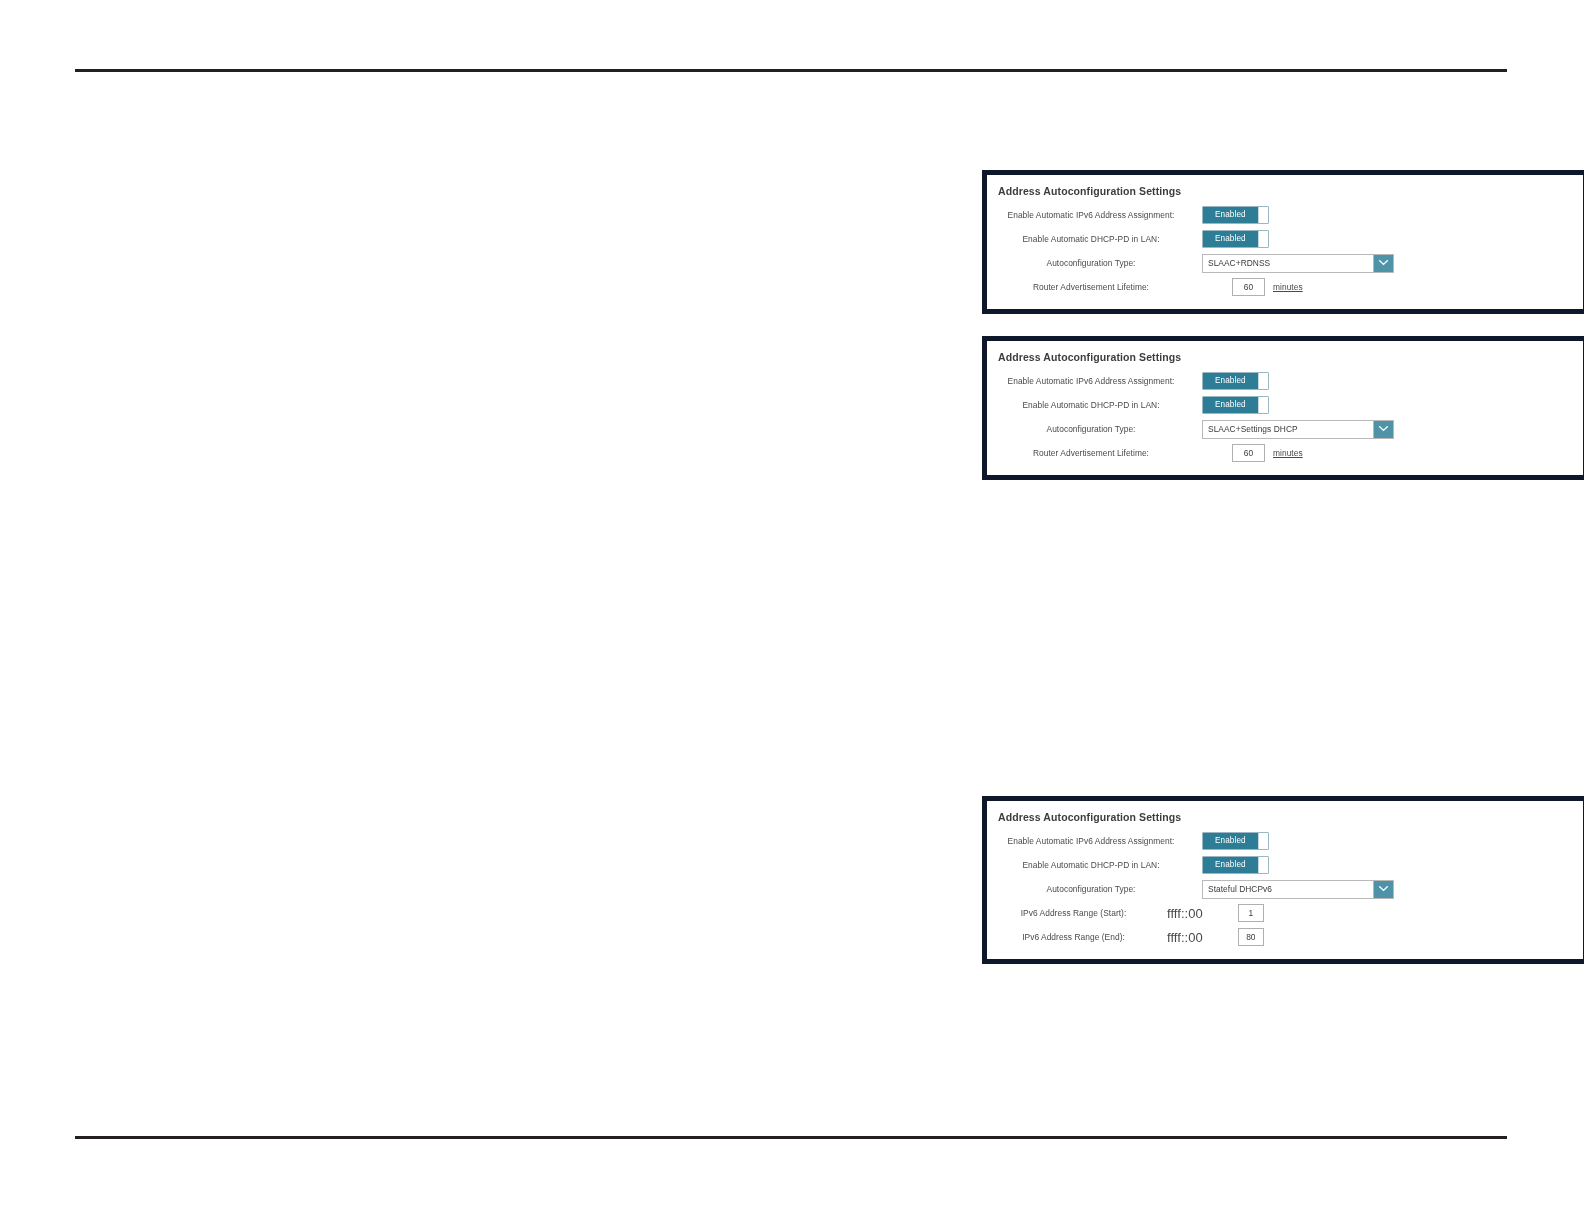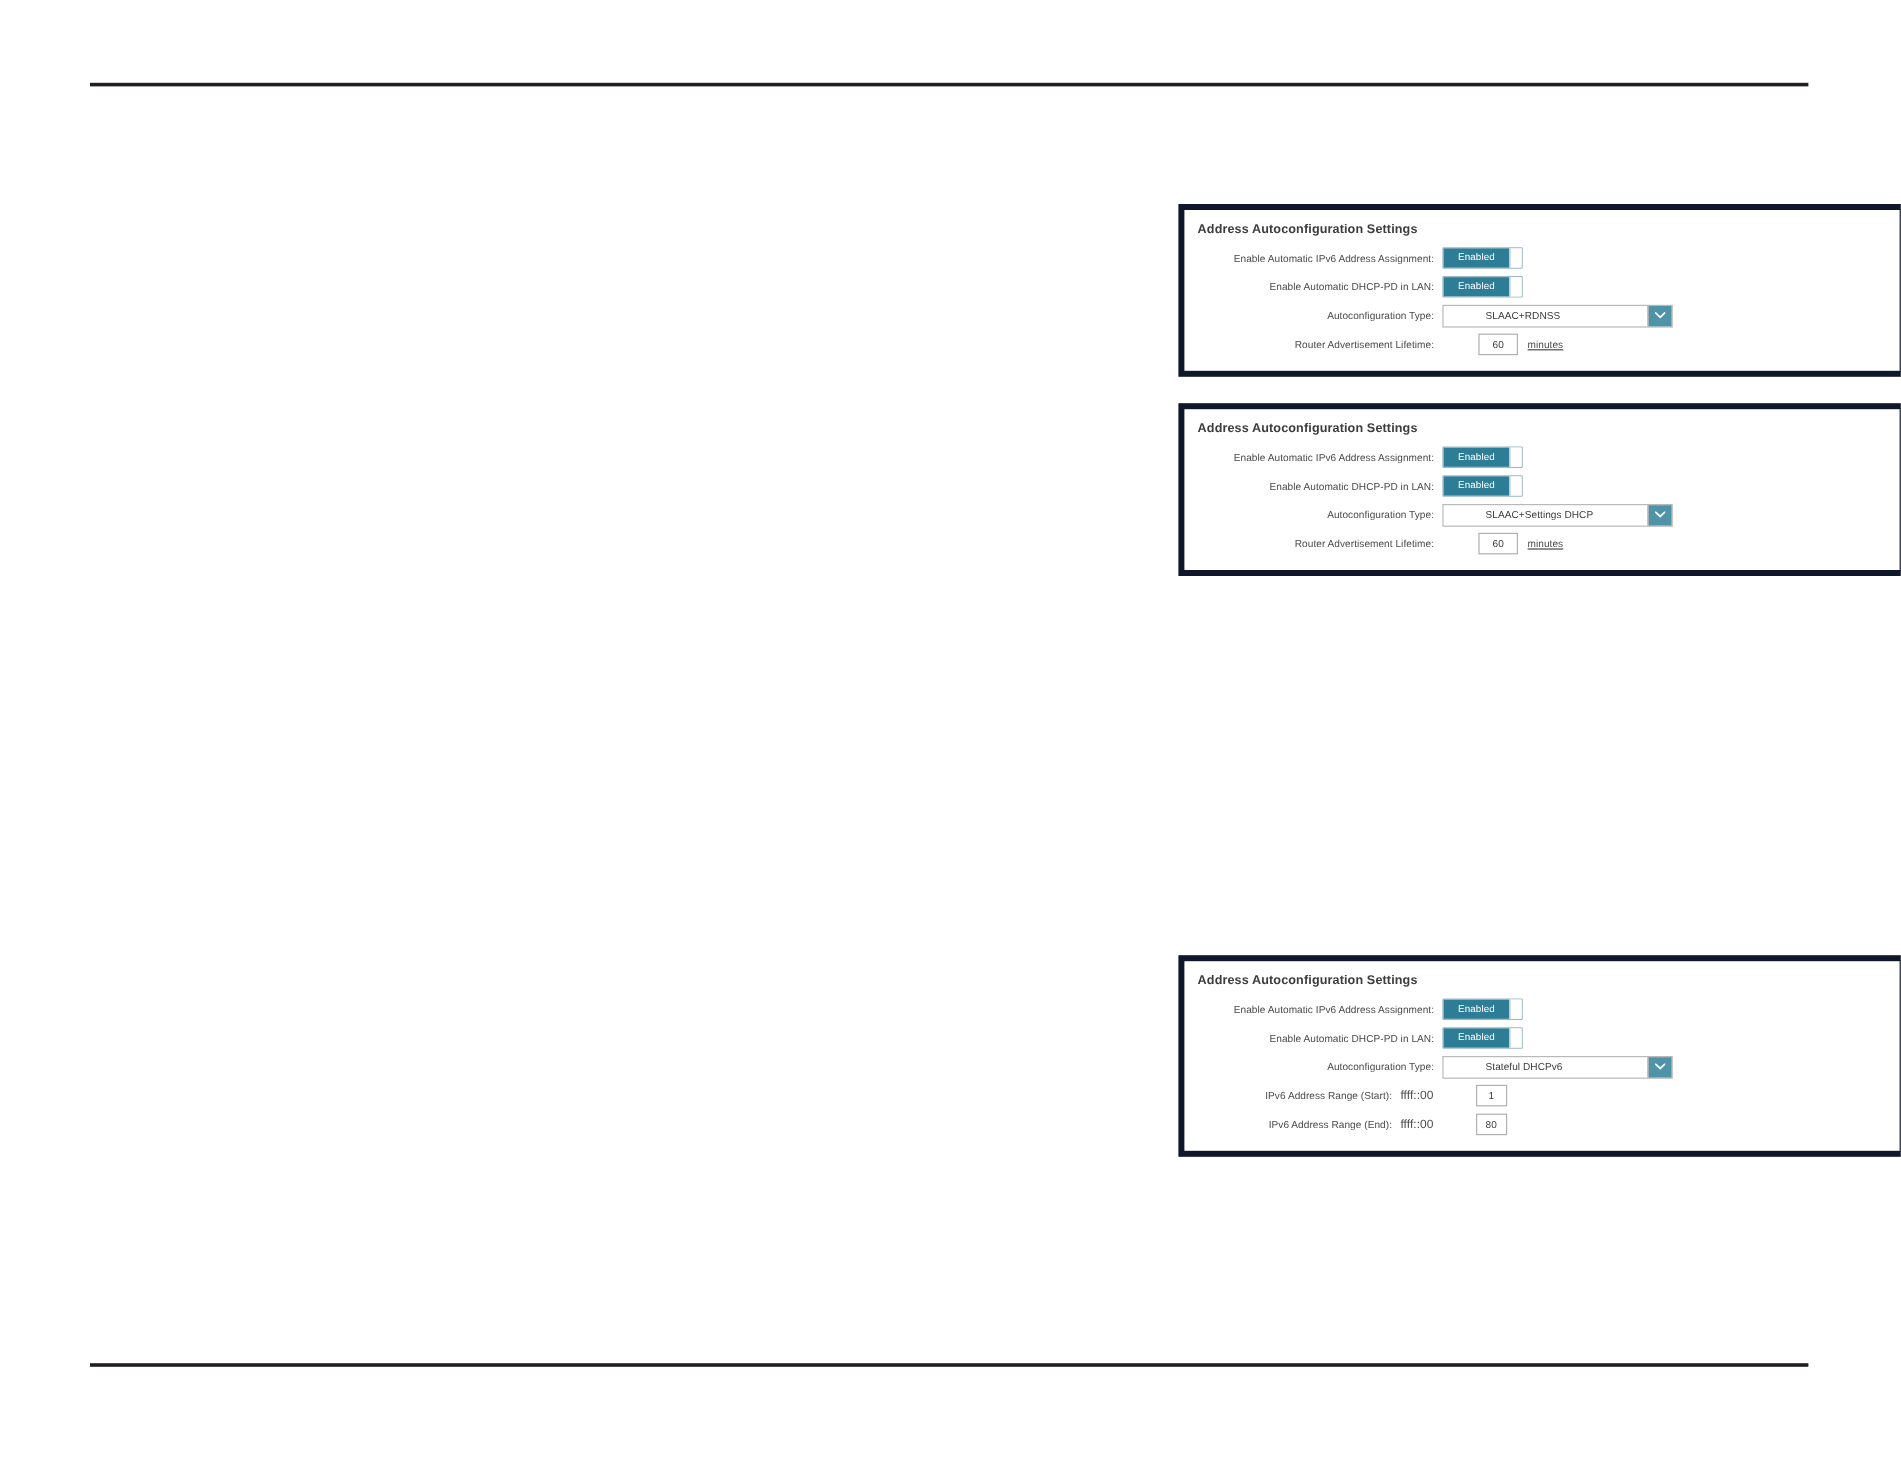--- a/index.html
+++ b/index.html
@@ -53,21 +53,21 @@
   .row {
     display: flex;
     align-items: center;
     min-height: 22px;
     margin-bottom: 2px;
   }
 
   .row-label {
     width: 215px;
     min-width: 215px;
-    text-align: right;
+    text-align: center;
     font-size: 8.4px;
     color: #4a4a4a;
     padding-right: 7px;
     box-sizing: border-box;
     letter-spacing: 0.05px;
     white-space: nowrap;
   }
 
   .row-control {
     display: flex;
@@ -103,21 +103,20 @@
 
   
   .select {
     display: inline-flex;
     align-items: stretch;
     height: 19px;
     border: 1px solid #b9b9b9;
     background: #ffffff;
     box-sizing: border-box;
     width: 192px;
-    padding-left: 30px;
   }
   .select-value {
     flex: 1;
     font-size: 8.4px;
     color: #3a3a3a;
     display: flex;
     align-items: center;
     padding-left: 5px;
     letter-spacing: 0.05px;
     white-space: nowrap;
@@ -152,21 +151,21 @@
 
   .unit {
     font-size: 8.4px;
     color: #4a4a4a;
     margin-left: 8px;
     letter-spacing: 0.05px;
     text-decoration: underline;
   }
 
   .prefix {
-    font-size: 10px;
+    font-size: 13px;
     color: #4a4a4a;
     margin-right: 5px;
     letter-spacing: 0.05px;
   }
 
   .row-label-range {
     width: 180px;
     min-width: 180px;
   }
 </style>

